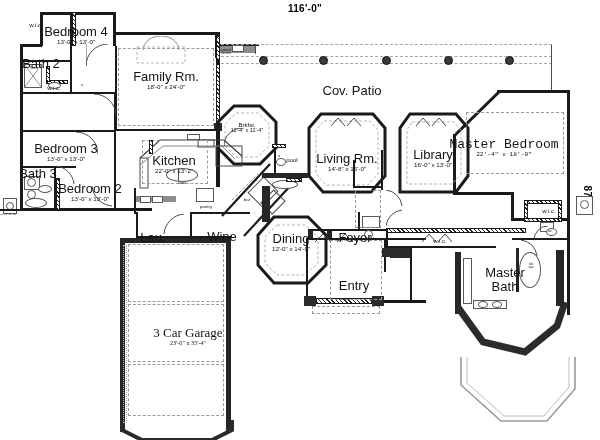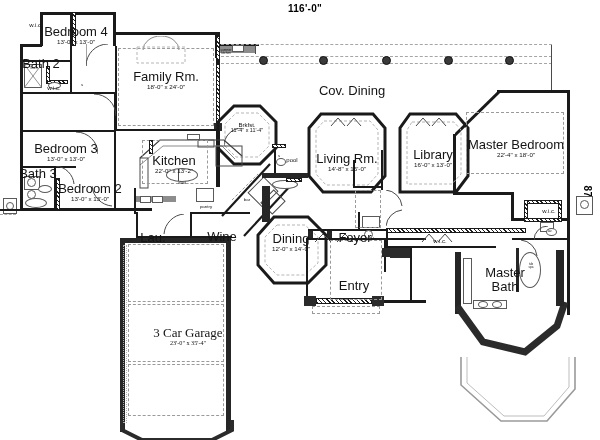--- a/index.html
+++ b/index.html
@@ -434,42 +434,42 @@
   <div class="lbl" style="left:347px;top:162px;">
     <span class="n">Living Rm.</span>
     <span class="d">14'-8" x 15'-0"</span>
   </div>
 
   <div class="lbl" style="left:433px;top:158px;">
     <span class="n">Library</span>
     <span class="d">16'-0" x 13'-0"</span>
   </div>
 
-  <div class="lbl" style="left:516px;top:148px;">
+  <div class="lbl" style="left:504px;top:148px;font-family:Liberation Mono, monospace;">
     <span class="n">Master Bedroom</span>
     <span class="d">22'-4" x 18'-0"</span>
   </div>
 
   <div class="lbl" style="left:291px;top:242px;">
     <span class="n">Dining</span>
     <span class="d">12'-0" x 14'-0"</span>
   </div>
 
   <div class="lbl" style="left:188px;top:336px;font-family:Liberation Serif, serif;">
     <span class="n">3 Car Garage</span>
     <span class="d">23'-0" x 35'-4"</span>
   </div>
 
   <div class="lbl" style="left:505px;top:280px;">
     <span class="n">Master</span>
     <span class="n">Bath</span>
   </div>
 
   <div class="lbl" style="left:352px;top:91px;">
-    <span class="n">Cov. Dining</span>
+    <span class="n">Cov. Patio</span>
   </div>
 
   <div class="lbl" style="left:355px;top:238px;">
     <span class="n">Foyer</span>
   </div>
 
   <div class="lbl" style="left:354px;top:286px;">
     <span class="n">Entry</span>
   </div>
 

